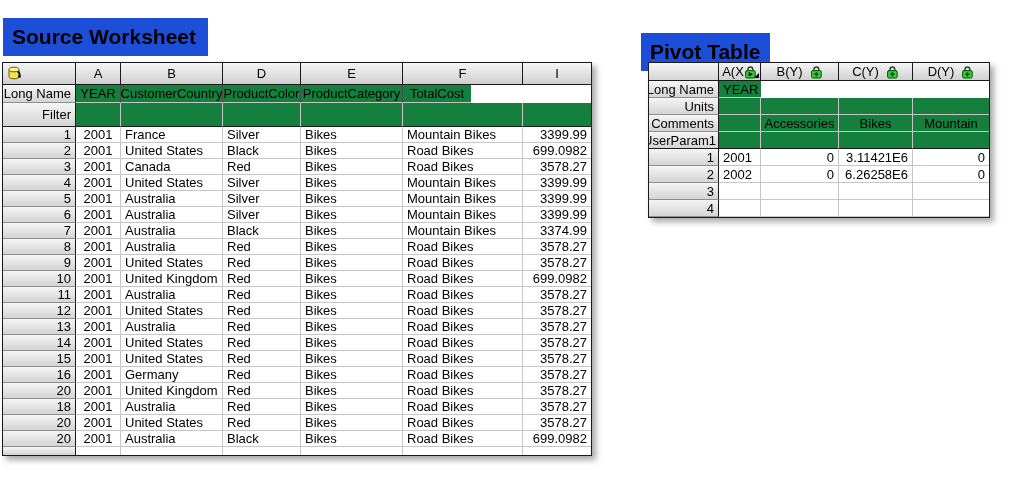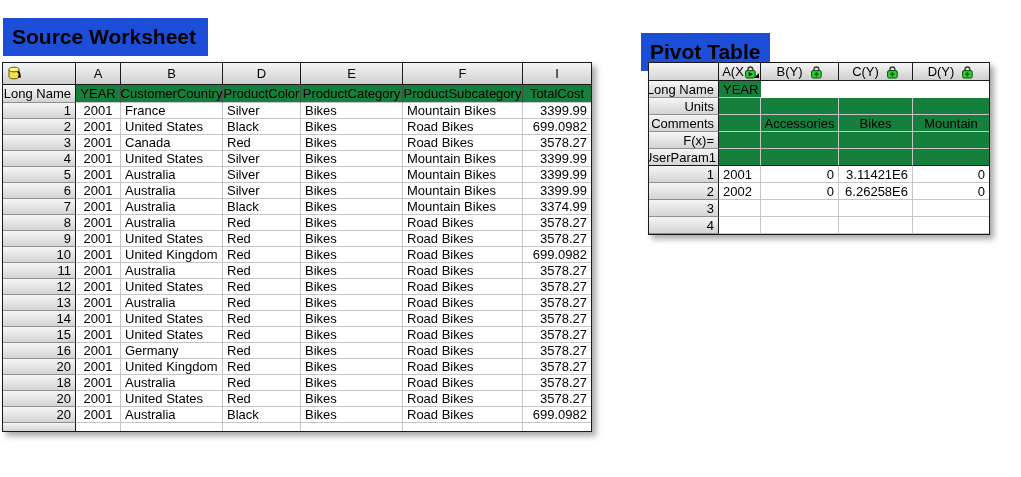--- a/index.html
+++ b/index.html
@@ -66,24 +66,32 @@
       <div class="cell hcell w-f h-hdr">F</div>
       <div class="cell hcell w-i h-hdr">I</div>
     </div>
 
     <div class="trow h-ln">
       <div class="cell lab w-lab h-ln">Long Name</div>
       <div class="cell yellow center dark-sep w-a h-ln">YEAR</div>
       <div class="cell yellow center dark-sep w-b h-ln">CustomerCountry</div>
       <div class="cell yellow center dark-sep w-d h-ln">ProductColor</div>
       <div class="cell yellow center dark-sep w-e h-ln">ProductCategory</div>
-      <div class="cell yellow center dark-sep w-f h-ln">ProductSubcategory</div>
       <div class="cell yellow center w-i h-ln">TotalCost</div>
     </div>
 
+    <div class="trow h-flt">
+      <div class="cell lab w-lab h-flt blk-bottom">Filter</div>
+      <div class="cell yellow w-a h-flt blk-bottom"></div>
+      <div class="cell yellow w-b h-flt blk-bottom"></div>
+      <div class="cell yellow w-d h-flt blk-bottom"></div>
+      <div class="cell yellow w-e h-flt blk-bottom"></div>
+      <div class="cell yellow w-f h-flt blk-bottom"></div>
+      <div class="cell yellow w-i h-flt blk-bottom"></div>
+    </div>
 
     <div>
         <div class="trow h-dat">
           <div class="cell h-dat w-lab lab">1</div>
           <div class="cell h-dat w-a center">2001</div>
           <div class="cell h-dat w-b">France</div>
           <div class="cell h-dat w-d">Silver</div>
           <div class="cell h-dat w-e">Bikes</div>
           <div class="cell h-dat w-f">Mountain Bikes</div>
           <div class="cell h-dat w-i right">3399.99</div>
@@ -333,27 +341,20 @@
     </div>
 
     <div class="trow pr">
       <div class="cell lab pw-lab pr">Comments</div>
       <div class="cell yellow pw-a pr"></div>
       <div class="cell yellow center pw-b pr">Accessories</div>
       <div class="cell yellow center pw-c pr">Bikes</div>
       <div class="cell yellow center pw-d pr">Mountain</div>
     </div>
 
-    <div class="trow pr">
-      <div class="cell lab pw-lab pr">F(x)=</div>
-      <div class="cell yellow pw-a pr"></div>
-      <div class="cell yellow pw-b pr"></div>
-      <div class="cell yellow pw-c pr"></div>
-      <div class="cell yellow pw-d pr"></div>
-    </div>
 
     <div class="trow pr">
       <div class="cell lab pw-lab pr blk-bottom" style="padding:0 2px;">UserParam1</div>
       <div class="cell yellow pw-a pr blk-bottom"></div>
       <div class="cell yellow pw-b pr blk-bottom"></div>
       <div class="cell yellow pw-c pr blk-bottom"></div>
       <div class="cell yellow pw-d pr blk-bottom"></div>
     </div>
 
     <div>

